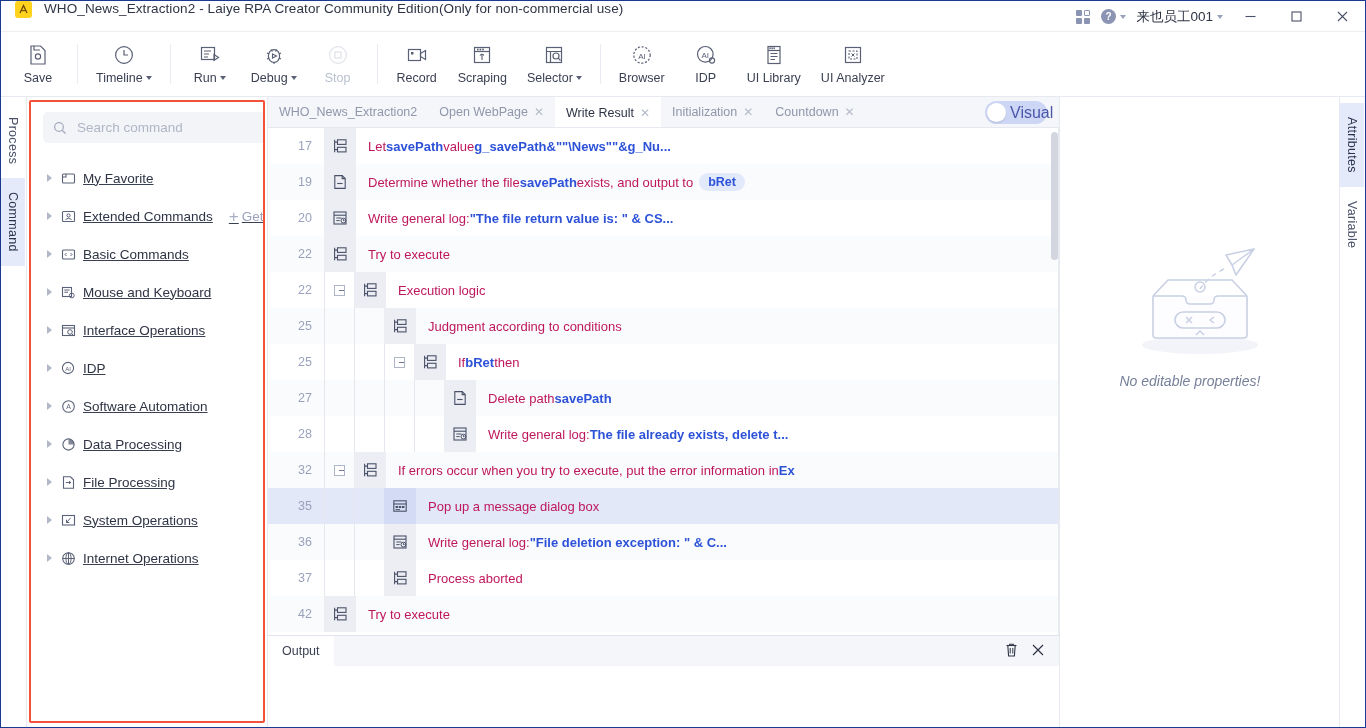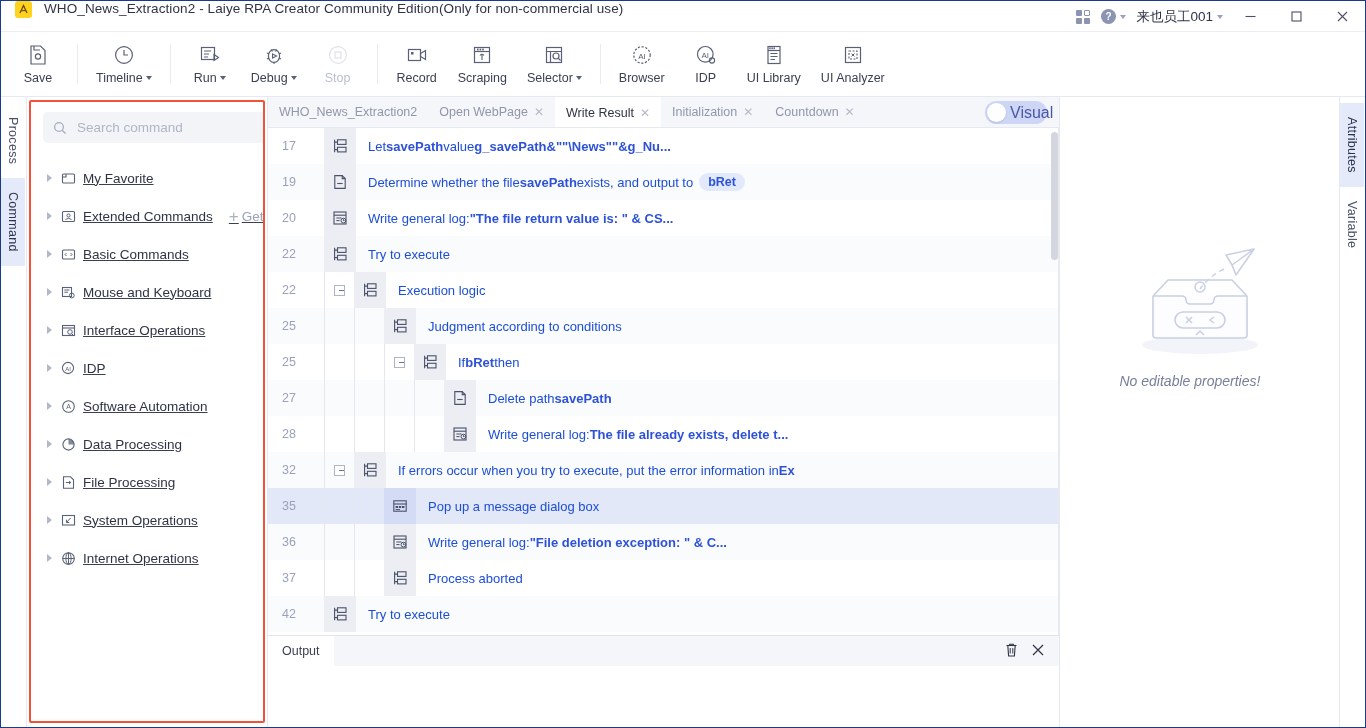--- a/index.html
+++ b/index.html
@@ -113,42 +113,42 @@
   .visual-lbl { font-size:16px; color:#4a57a8; margin-left:4px; }
 
   
   .flowwrap { flex:1; min-height:0; position:relative; overflow:hidden; background:#fff; }
   .flow { position:relative; }
   .frow { height:36px; display:flex; align-items:stretch; position:relative; font-size:13px; }
   .frow.alt { background:#fafbfc; }
   .frow.sel { background:#e2e8f8; }
   .lineno {
     width:56px; flex:0 0 56px; display:flex; align-items:center; justify-content:flex-end;
-    padding-right:28px; color:#9aa2bb; font-size:12.5px;
+    padding-right:12px; color:#9aa2bb; font-size:12.5px;
   }
   .guide { width:30px; flex:0 0 30px; position:relative; }
   .guide:after {
     content:""; position:absolute; left:0; top:0; bottom:0; width:1px; background:#e4e7ee;
   }
   .toggler { width:30px; flex:0 0 30px; display:flex; align-items:center; justify-content:center; position:relative; }
   .toggler:after { content:""; position:absolute; left:0; top:0; bottom:0; width:1px; background:#e4e7ee; }
   .tgbox {
     width:11px;height:11px;border:1px solid #aeb5c7;background:#fff;
     display:flex;align-items:center;justify-content:center;position:relative;z-index:2;
   }
   .tgbox:before { content:""; width:6px; height:1px; background:#6f7governance; }
   .tgbox i { width:6px;height:1px;background:#6f768c;display:block; }
   .icocell {
     width:32px; flex:0 0 32px; display:flex; align-items:center; justify-content:center;
     background:#eceef4; align-self:stretch;
   }
   .frow.sel .icocell { background:#d3dcf4; }
   .ftext { display:flex; align-items:center; padding-left:12px; color:#3a3f51; white-space:nowrap; overflow:hidden; }
   .ftext b { color:#2d52d8; font-weight:bold; }
-  .ftext .plain { color:#1d4ed8; }
+  .ftext .plain { color:#be185d; }
   .var-chip { background:#e2e9fb; color:#2d52d8; font-weight:bold; border-radius:9px; padding:2px 9px; margin-left:6px; font-size:12.5px; }
 
   .vscroll { position:absolute; right:1px; top:4px; width:7px; height:128px; background:#d3d6de; border-radius:4px; }
   .flow-rightedge { position:absolute; right:0; top:0; bottom:0; width:1px; background:#e6e9f0; }
 
   
   .outputpane { flex:0 0 92px; display:flex; flex-direction:column; border-top:1px solid #e2e5ec; background:#fff; }
   .outputhdr { height:30px; display:flex; align-items:stretch; background:#f5f6f9; }
   .outputtab {
     padding:0 14px; display:flex; align-items:center; font-size:12.5px; color:#3a3f51; background:#fff;

